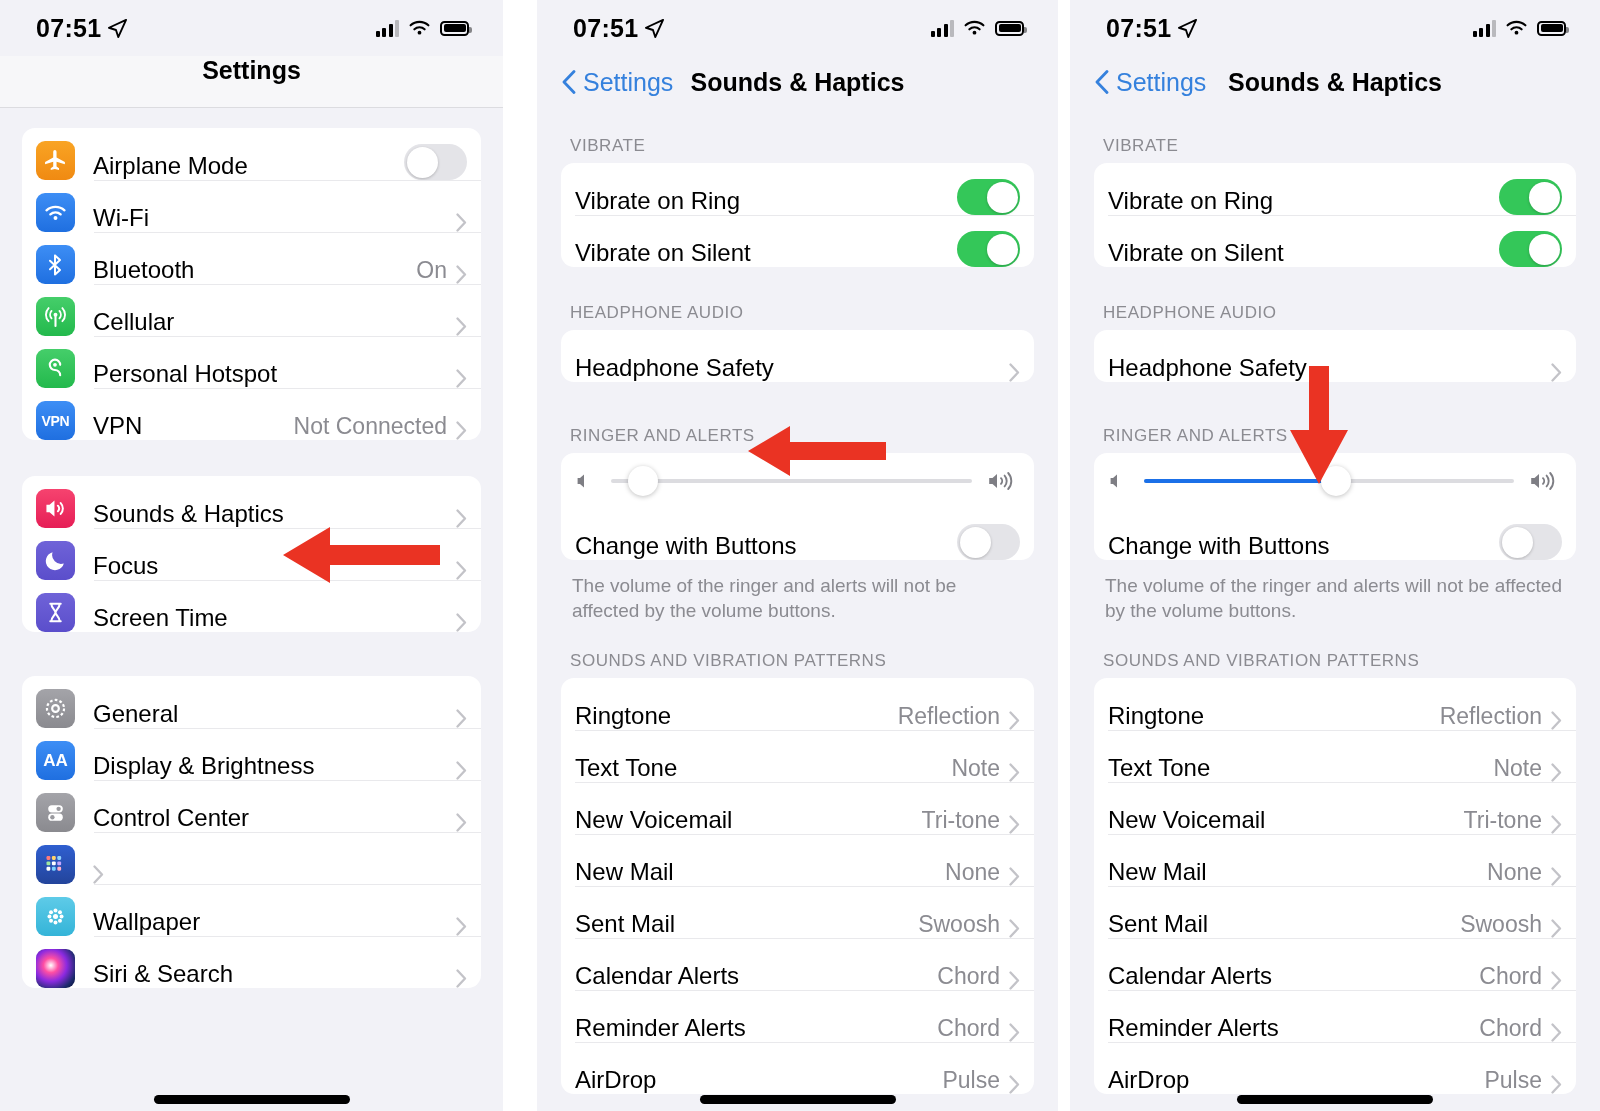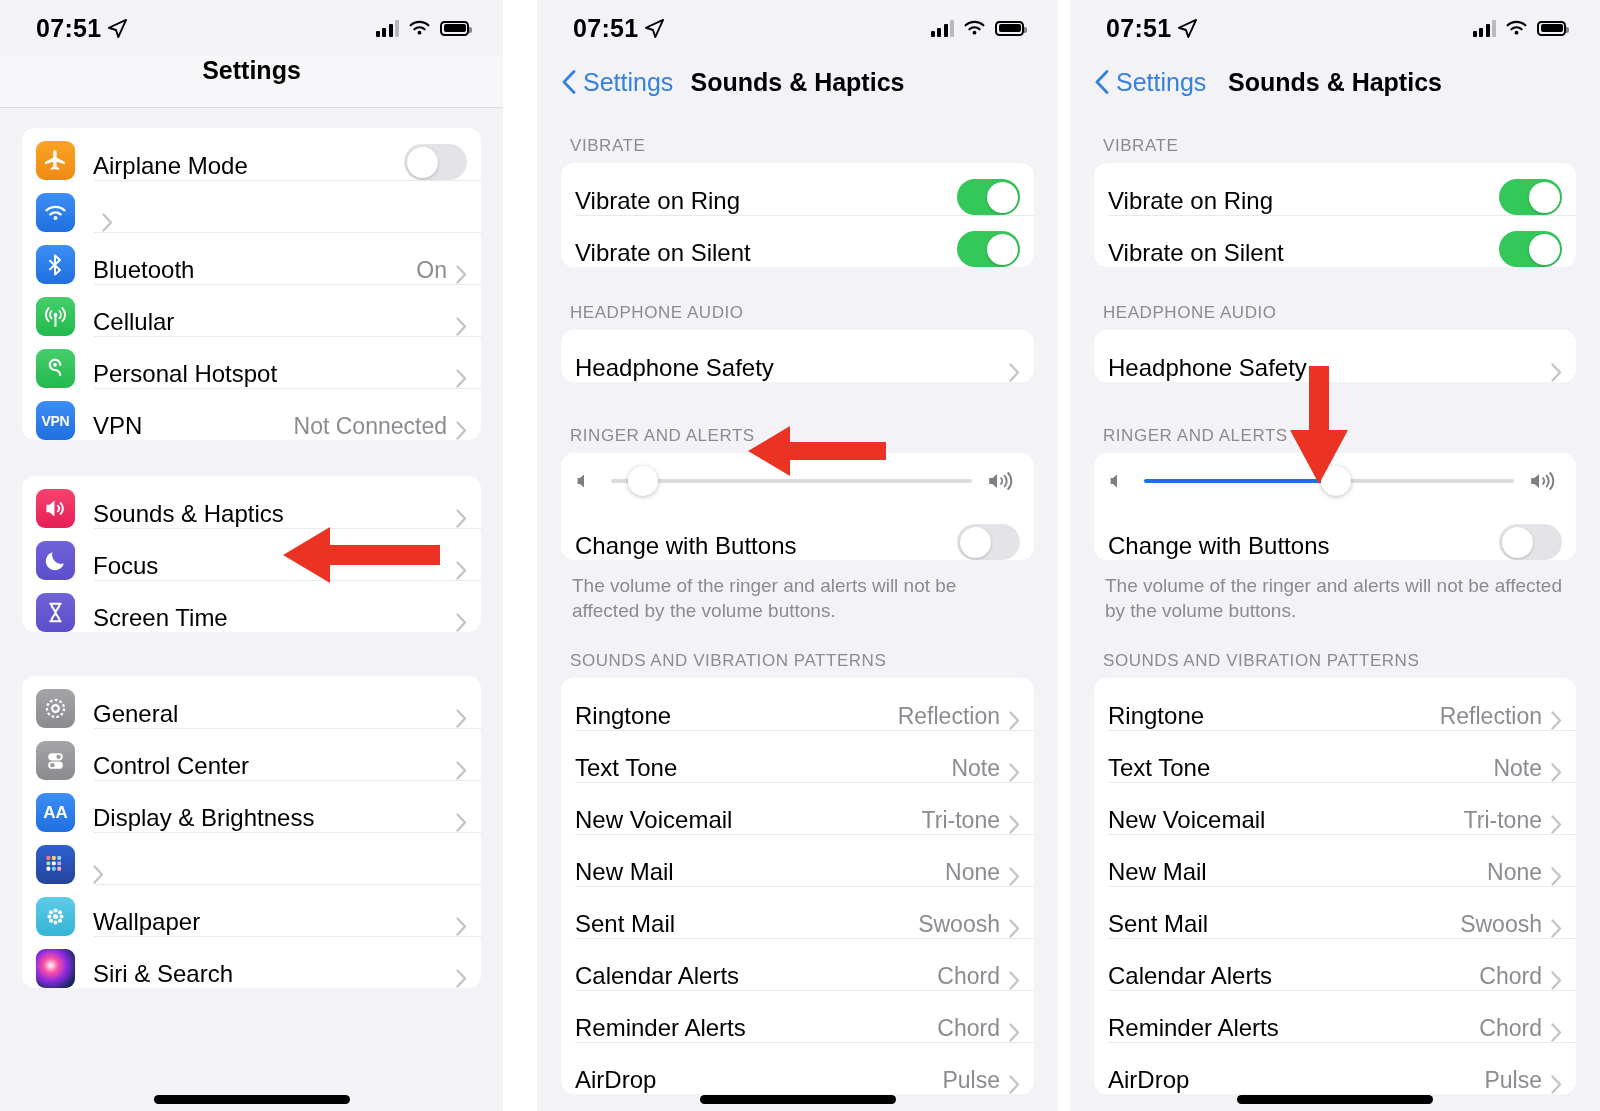--- a/index.html
+++ b/index.html
@@ -193,20 +193,21 @@
         </div>
 
         <div class="row">
           <span class="appicon" style="background:linear-gradient(#3d8ef5,#1f6fe0)">
             <svg viewBox="0 0 24 20" width="25" height="22">
                 <path d="M12 16.6a1.9 1.9 0 100-3.8 1.9 1.9 0 000 3.8z" fill="#fff"></path>
                 <path d="M7.1 11.3a7.3 7.3 0 019.8 0" stroke="#fff" stroke-width="2.3" fill="none" stroke-linecap="round"></path>
                 <path d="M3.4 7.4a12.8 12.8 0 0117.2 0" stroke="#fff" stroke-width="2.3" fill="none" stroke-linecap="round"></path>
               </svg>
           </span>
+          <span class="label">Wi-Fi</span>
           <span class="value"></span>
           <svg class="chev" viewBox="0 0 11 19">
               <path d="M1.5 1.5L9 9.5l-7.5 8" stroke="#c3c3c8" stroke-width="2.3" fill="none" stroke-linecap="round" stroke-linejoin="round"></path>
             </svg>
         </div>
 
         <div class="row">
           <span class="appicon" style="background:linear-gradient(#3d8ef5,#1f6fe0)">
             <svg viewBox="0 0 24 24" width="24" height="24">
                 <path d="M11 2.5v8.2M11 2.5l5 4.6-10 9.2M11 21.5v-8.2M11 21.5l5-4.6-10-9.2" stroke="#fff" stroke-width="2" fill="none" stroke-linecap="round" stroke-linejoin="round"></path>
@@ -311,37 +312,37 @@
                 <circle cx="12" cy="12" r="3.2" fill="none" stroke="#fff" stroke-width="2.1"></circle>
               </svg>
           </span>
           <span class="label">General</span>
           <svg class="chev" viewBox="0 0 11 19">
               <path d="M1.5 1.5L9 9.5l-7.5 8" stroke="#c3c3c8" stroke-width="2.3" fill="none" stroke-linecap="round" stroke-linejoin="round"></path>
             </svg>
         </div>
 
         <div class="row">
+          <span class="appicon" style="background:linear-gradient(#3d8ef5,#1f6fe0);font-size:17px">AA</span>
+          <span class="label">Display &amp; Brightness</span>
+          <svg class="chev" viewBox="0 0 11 19">
+              <path d="M1.5 1.5L9 9.5l-7.5 8" stroke="#c3c3c8" stroke-width="2.3" fill="none" stroke-linecap="round" stroke-linejoin="round"></path>
+            </svg>
+        </div>
+
+        <div class="row">
           <span class="appicon" style="background:linear-gradient(#a4a4a9,#8a8a8f)">
             <svg viewBox="0 0 24 24" width="25" height="25">
                 <rect x="5" y="5" width="14" height="7" rx="3.5" fill="#fff"></rect>
                 <rect x="5" y="13" width="14" height="7" rx="3.5" fill="#fff"></rect>
                 <circle cx="15" cy="8.5" r="2.1" fill="#9a9a9f"></circle>
                 <circle cx="9" cy="16.5" r="2.1" fill="#9a9a9f"></circle>
               </svg>
           </span>
           <span class="label">Control Center</span>
-          <svg class="chev" viewBox="0 0 11 19">
-              <path d="M1.5 1.5L9 9.5l-7.5 8" stroke="#c3c3c8" stroke-width="2.3" fill="none" stroke-linecap="round" stroke-linejoin="round"></path>
-            </svg>
-        </div>
-
-        <div class="row">
-          <span class="appicon" style="background:linear-gradient(#3d8ef5,#1f6fe0);font-size:17px">AA</span>
-          <span class="label">Display &amp; Brightness</span>
           <svg class="chev" viewBox="0 0 11 19">
               <path d="M1.5 1.5L9 9.5l-7.5 8" stroke="#c3c3c8" stroke-width="2.3" fill="none" stroke-linecap="round" stroke-linejoin="round"></path>
             </svg>
         </div>
 
         <div class="row">
           <span class="appicon" style="background:linear-gradient(#2f5fd0,#23449b)">
             <svg viewBox="0 0 24 24" width="27" height="27">
               <g>
                 <rect x="4" y="4.5" width="3.4" height="3.4" rx="1" fill="#ff7a7a"></rect>

